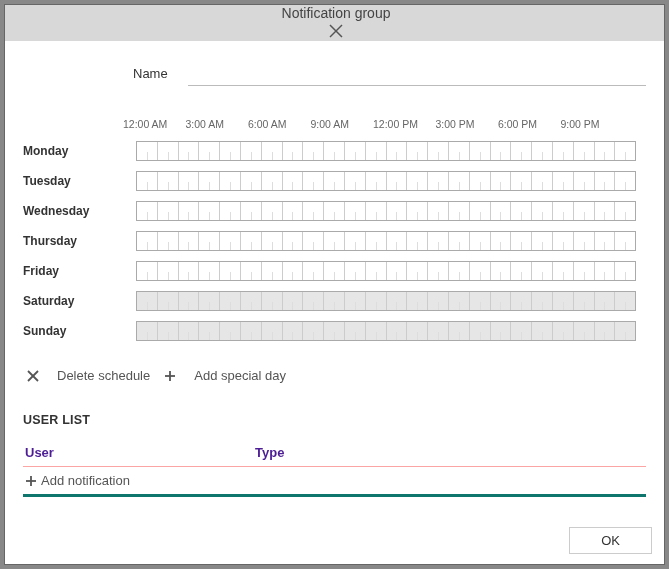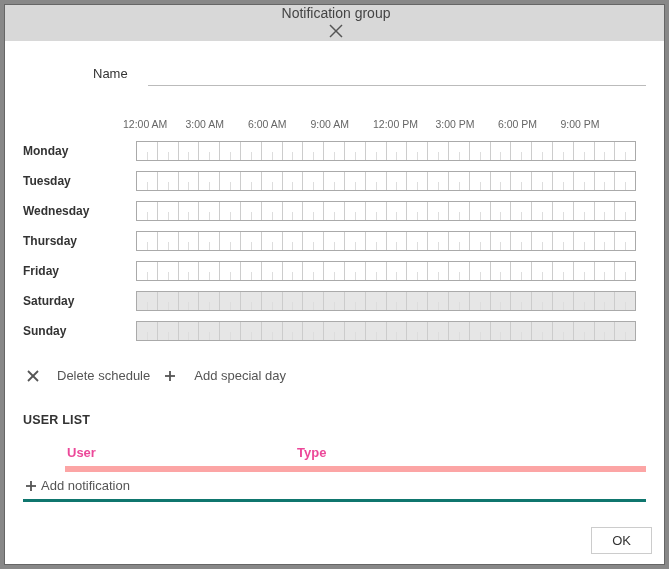--- a/index.html
+++ b/index.html
@@ -37,21 +37,21 @@
   }
   .titlebar .close svg { width: 14px; height: 14px; }
   .body {
     flex: 1;
     padding: 20px 18px 10px 18px;
     overflow: hidden;
   }
   .name-row {
     display: flex;
     align-items: center;
-    margin-left: 70px;
+    margin-left: 110px;
     margin-bottom: 28px;
   }
   .name-row label {
     width: 55px;
     font-size: 13px;
     color: #333;
   }
   .name-row input {
     flex: 1;
     border: none;
@@ -134,24 +134,23 @@
     align-items: center;
     gap: 18px;
     cursor: pointer;
     padding: 2px 4px;
   }
   .action-link svg { width: 12px; height: 12px; }
   .userlist-header {
     display: flex;
     font-size: 13px;
     font-weight: bold;
-    color: #ec4899;
-    border-bottom: 6px solid #fca5a5;
+    color: #4c1d95;
+    border-bottom: 1px solid #fca5a5;
     padding: 6px 2px;
-    margin-left: 42px;
   }
   .col-user  { width: 230px; }
   .col-type  { width: 260px; }
   .col-delay { flex: 1; }
   .add-notif-row {
     display: flex;
     align-items: center;
     gap: 4px;
     font-size: 13px;
     color: #555;
@@ -161,21 +160,21 @@
   }
   .add-notif-row svg { width: 12px; height: 12px; }
   .footer {
     display: flex;
     justify-content: flex-end;
     padding: 10px 12px;
   }
   .ok-btn {
     border: 1px solid #ccc;
     background: #fff;
-    padding: 5px 20px;
+    padding: 5px 31px;
     font-size: 13px;
     cursor: pointer;
     color: #333;
   }
 </style>
 </head>
 <body>
 
 <div class="dialog">
 

